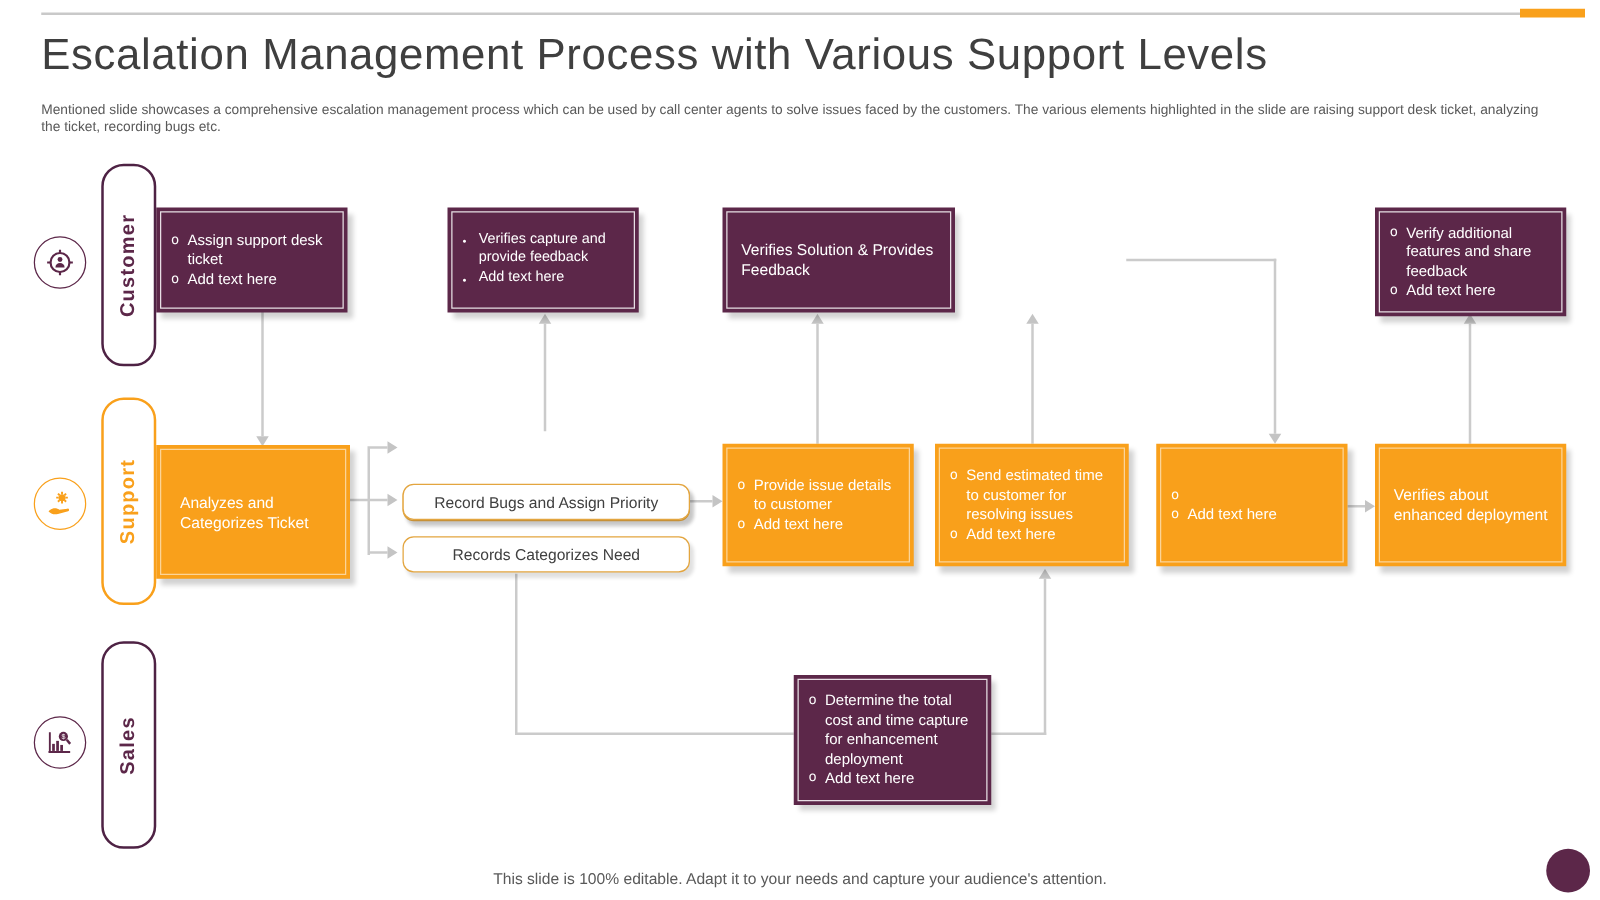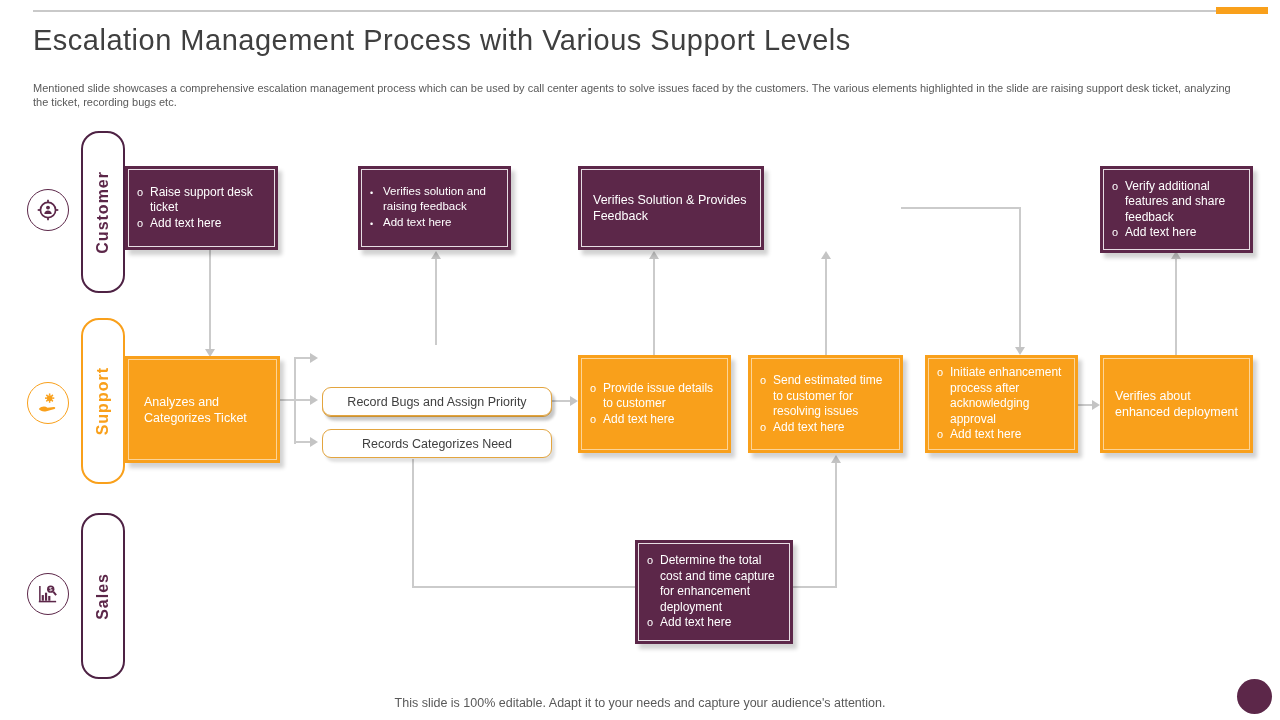--- a/index.html
+++ b/index.html
@@ -4,21 +4,21 @@
 <style>
   html,body{margin:0;padding:0;background:#fff;}
   #slide{position:relative;width:1280px;height:720px;background:#ffffff;overflow:hidden;
          font-family:"Liberation Sans",sans-serif;}
 
   
   .top-rule{position:absolute;left:33px;top:10px;width:1235px;height:2px;background:#c9c9c9;}
   .top-accent{position:absolute;left:1216px;top:7px;width:52px;height:7px;background:#F9A01B;}
 
   
-  .title{position:absolute;left:33px;top:24px;width:1180px;font-size:29px;font-weight:400;
+  .title{position:absolute;left:33px;top:24px;width:1180px;font-size:35px;font-weight:400;
          color:#3f3f3f;letter-spacing:0.5px;}
   .subtitle{position:absolute;left:33px;top:81px;width:1198px;font-size:11px;line-height:14px;color:#595959;}
 
   
   .lane{position:absolute;left:81px;width:40px;border-radius:18px;display:flex;align-items:center;justify-content:center;background:#fff;}
   .lane.purple{border:2px solid #4e2244;}
   .lane.orange{border:2px solid #F9A01B;}
   .vlabel{writing-mode:vertical-rl;transform:rotate(180deg);font-weight:bold;font-size:16px;letter-spacing:1px;}
   .vlabel.purple{color:#5C2749;}
   .vlabel.orange{color:#F9A01B;}
@@ -165,32 +165,32 @@
     <div class="arr arr-right" style="left:1092px;top:400px;"></div>
   </div>
   <div>
     <div class="line" style="left:1175px;top:259px;width:2px;height:96px;"></div>
     <div class="arr arr-up" style="left:1171px;top:251px;"></div>
   </div>
 
   <div class="pbox" style="left:125px;top:166px;width:153px;height:84px;">
     <div class="bitem">
         <span class="bg">o</span>
-      <span>Raise support desk ticket</span>
+      <span>Assign support desk ticket</span>
       </div>
     <div class="bitem">
         <span class="bg">o</span>
       <span>Add text here</span>
       </div>
   </div>
 
   <div class="pbox" style="left:358px;top:166px;width:153px;height:84px;">
     <div class="bitem" style="font-size:11.5px;">
         <span class="bg dot">•</span>
-      <span>Verifies solution and raising feedback</span>
+      <span>Verifies capture and provide feedback</span>
       </div>
     <div class="bitem" style="font-size:11.5px;">
         <span class="bg dot">•</span>
       <span>Add text here</span>
       </div>
   </div>
 
   <div class="pbox" style="left:578px;top:166px;width:186px;height:84px;">
     <div class="plain">Verifies Solution &amp; Provides Feedback</div>
   </div>
@@ -239,21 +239,20 @@
       </div>
     <div class="bitem">
         <span class="bg">o</span>
       <span>Add text here</span>
       </div>
   </div>
 
   <div class="obox" style="left:925px;top:355px;width:153px;height:98px;">
     <div class="bitem">
         <span class="bg">o</span>
-      <span>Initiate enhancement process after acknowledging approval</span>
       </div>
     <div class="bitem">
         <span class="bg">o</span>
       <span>Add text here</span>
       </div>
   </div>
 
   <div class="obox" style="left:1100px;top:355px;width:153px;height:98px;">
     <div class="plain">Verifies about enhanced deployment</div>
   </div>

